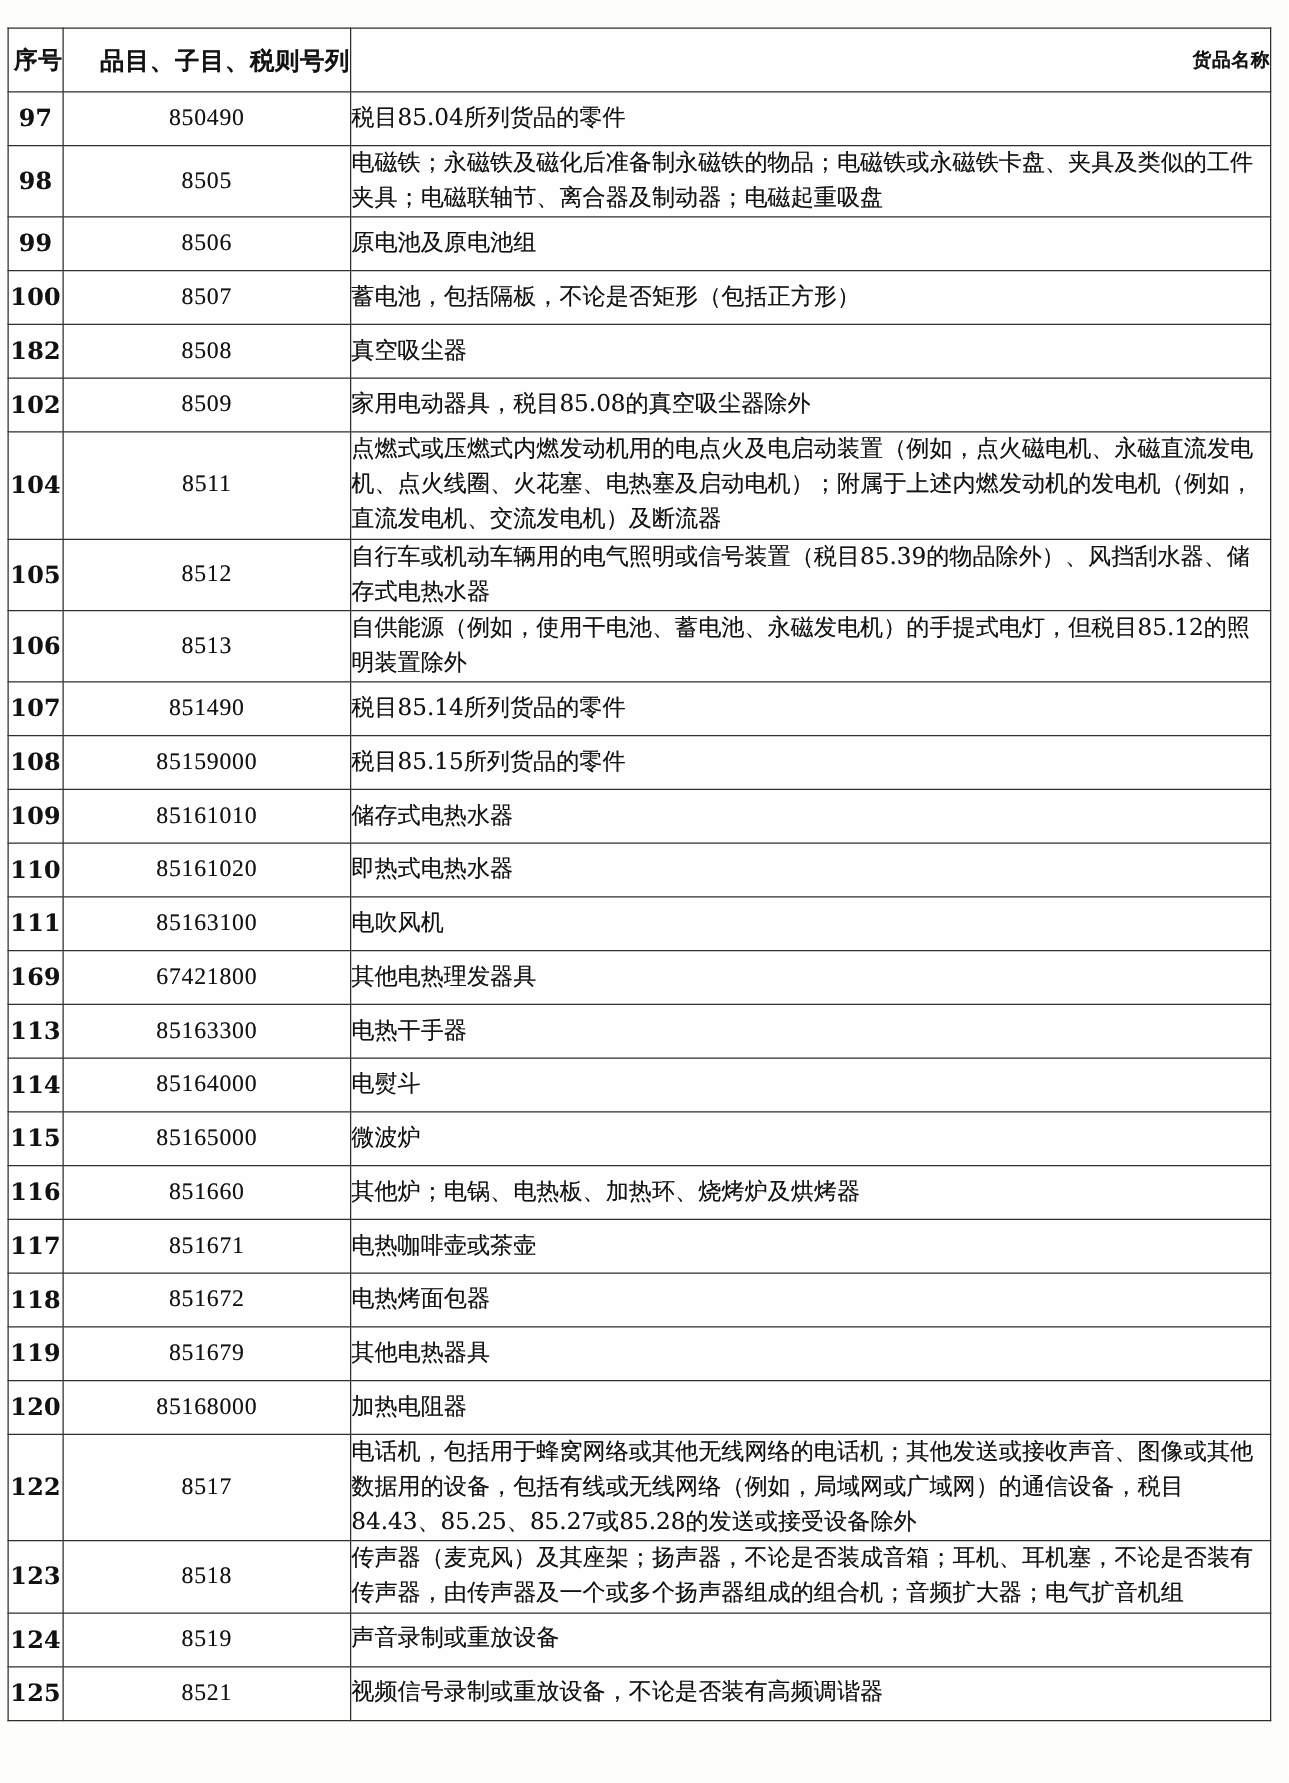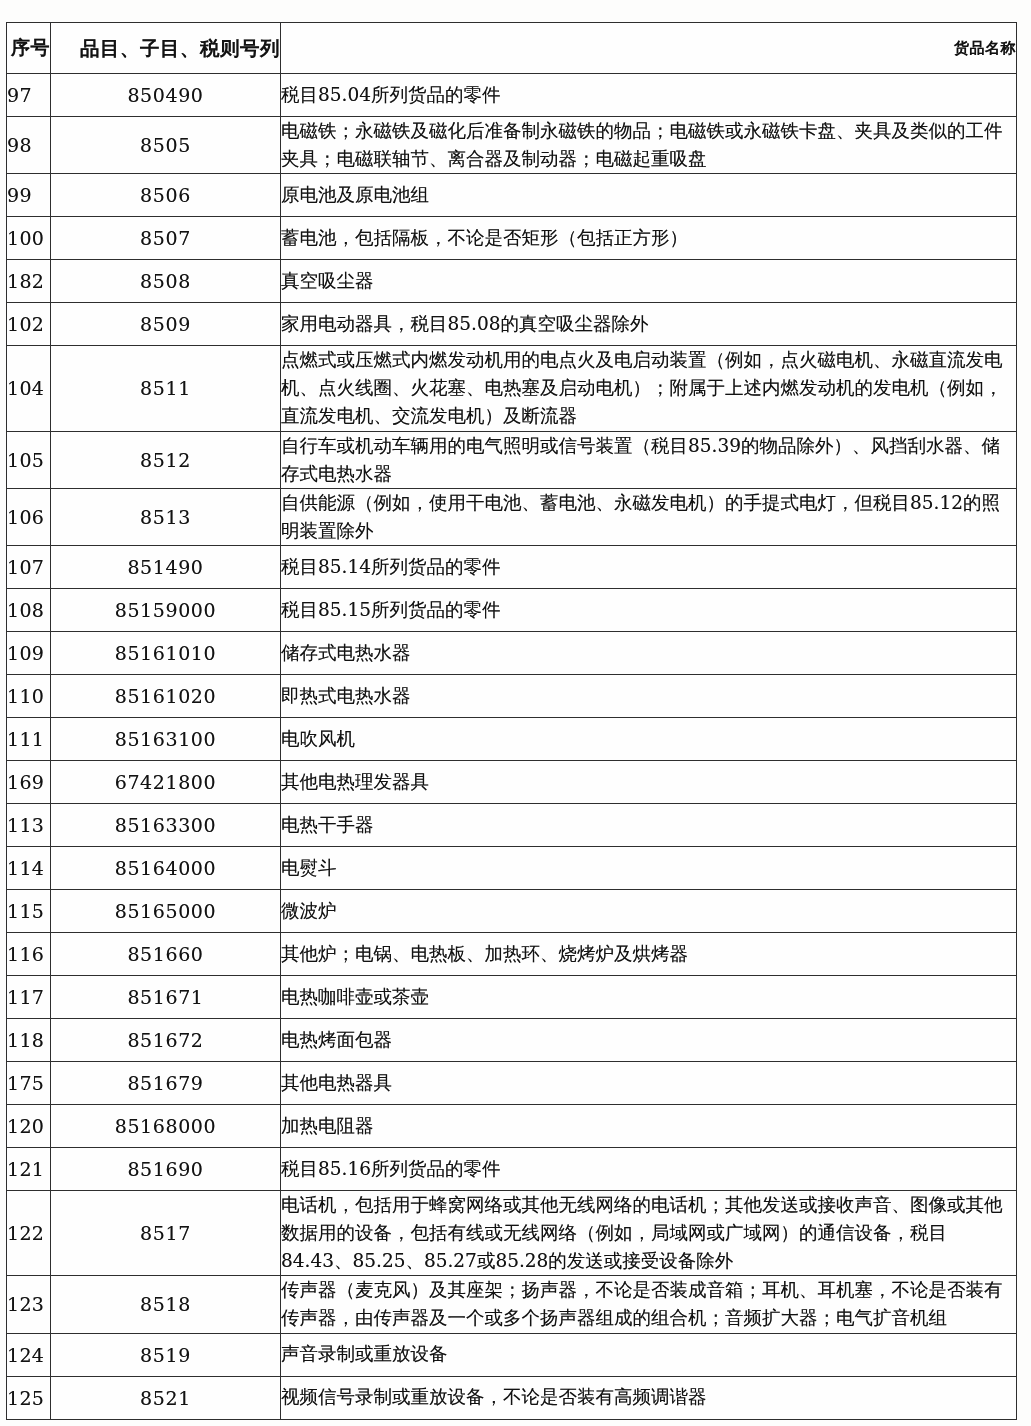--- a/index.html
+++ b/index.html
@@ -64,28 +64,31 @@
     height: 50px;
     letter-spacing: .5px;
     border-width: 2.1px;
   }
   thead th.h-seq  { font-size: 19px; }
   thead th.h-code { font-size: 19.5px; }
   thead th.h-desc { font-size: 15px; font-family: Liberation Serif, serif; }
 
   
   td.seq {
+    text-align: center;
     font-size: 19px;
     font-family: "DejaVu Serif", "Liberation Serif", serif;
     letter-spacing: .3px;
+    font-weight: bold;
   }
   td.code {
     text-align: center;
     font-size: 19px;
     letter-spacing: .6px;
+    font-family: Liberation Serif, serif;
   }
   td.desc {
     text-align: left;
     font-size: 18.5px;
     line-height: 1.52;
     padding: 5px 8px 5px 9px;
     font-family: "DejaVu Serif", "Liberation Serif", serif;
     margin-left: 16px;
   }
   tr.r-single td { height: 38px; }
@@ -223,34 +226,29 @@
           <td class="seq">117</td>
           <td class="code">851671</td>
           <td class="desc">电热咖啡壶或茶壶</td>
         </tr>
         <tr class="r-single">
           <td class="seq">118</td>
           <td class="code">851672</td>
           <td class="desc">电热烤面包器</td>
         </tr>
         <tr class="r-single">
-          <td class="seq">175</td>
+          <td class="seq">119</td>
           <td class="code">851679</td>
           <td class="desc">其他电热器具</td>
         </tr>
         <tr class="r-single">
           <td class="seq">120</td>
           <td class="code">85168000</td>
           <td class="desc">加热电阻器</td>
         </tr>
-        <tr class="r-single">
-          <td class="seq">121</td>
-          <td class="code">851690</td>
-          <td class="desc">税目85.16所列货品的零件</td>
-        </tr>
         <tr class="r-multi">
           <td class="seq">122</td>
           <td class="code">8517</td>
           <td class="desc">电话机，包括用于蜂窝网络或其他无线网络的电话机；其他发送或接收声音、图像或其他数据用的设备，包括有线或无线网络（例如，局域网或广域网）的通信设备，税目84.43、85.25、85.27或85.28的发送或接受设备除外</td>
         </tr>
         <tr class="r-multi">
           <td class="seq">123</td>
           <td class="code">8518</td>
           <td class="desc">传声器（麦克风）及其座架；扬声器，不论是否装成音箱；耳机、耳机塞，不论是否装有传声器，由传声器及一个或多个扬声器组成的组合机；音频扩大器；电气扩音机组</td>
         </tr>

